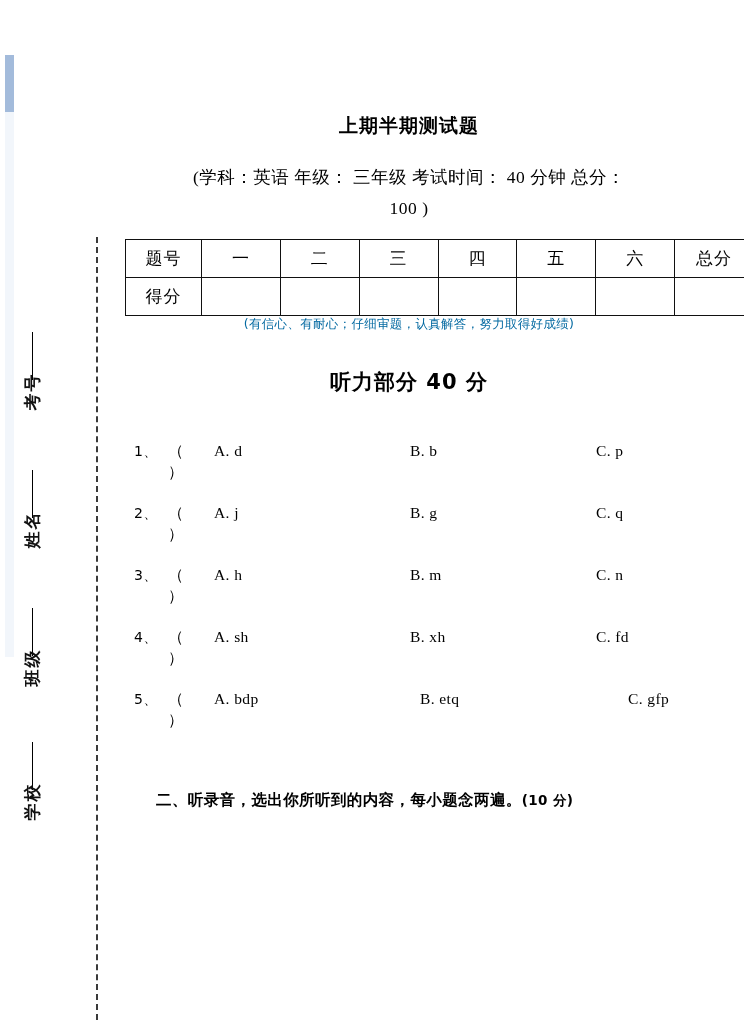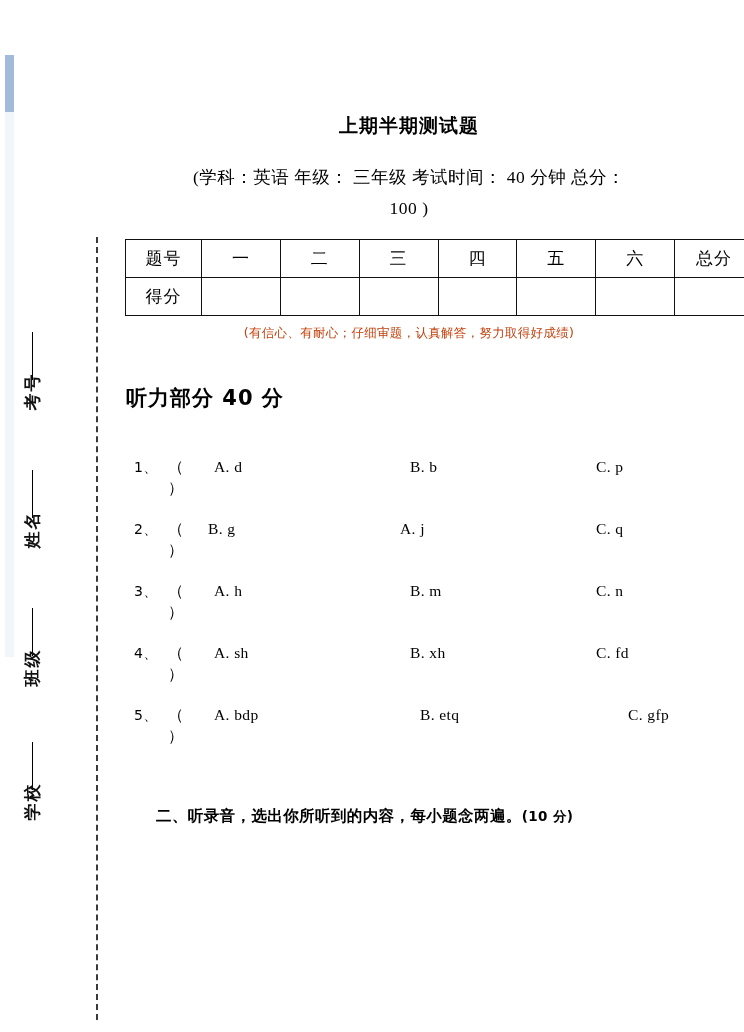--- a/index.html
+++ b/index.html
@@ -111,33 +111,32 @@
     text-align: center;
     vertical-align: middle;
     font-family: "DejaVu Sans", "Liberation Sans", sans-serif;
     font-size: 17px;
     font-weight: normal;
     letter-spacing: 1px;
   }
   table.score-table td.rowhead { width: 73px; }
 
   .table-note {
-    margin-top: 9px;
     text-align: center;
     font-family: "DejaVu Sans", "Liberation Sans", sans-serif;
     font-size: 12.5px;
     letter-spacing: 0.3px;
-    color: #c2410c;
+    color: #0369a1;
   }
 
   
   .part-title {
-    margin: 16px;
+    margin: 9px;
     padding-top: 26px;
-    text-align: left;
+    text-align: center;
     font-family: "DejaVu Sans", "Liberation Sans", sans-serif;
     font-weight: bold;
     font-size: 21px;
     letter-spacing: 1px;
   }
 
   .q-heading {
     margin: 0;
     padding-top: 22px;
     padding-left: 16px;
@@ -260,22 +259,22 @@
         <span class="q-num">1、</span>
         <span class="q-box">（ ）</span>
         <span class="opt opt-a">A. d</span>
         <span class="opt opt-b">B. b</span>
         <span class="opt opt-c">C. p</span>
       </div>
 
       <div class="q-row r2">
         <span class="q-num">2、</span>
         <span class="q-box">（ ）</span>
+        <span class="opt opt-a">A. j</span>
         <span class="opt opt-b">B. g</span>
-        <span class="opt opt-a">A. j</span>
         <span class="opt opt-c">C. q</span>
       </div>
 
       <div class="q-row r3">
         <span class="q-num">3、</span>
         <span class="q-box">（ ）</span>
         <span class="opt opt-a">A. h</span>
         <span class="opt opt-b">B. m</span>
         <span class="opt opt-c">C. n</span>
       </div>

